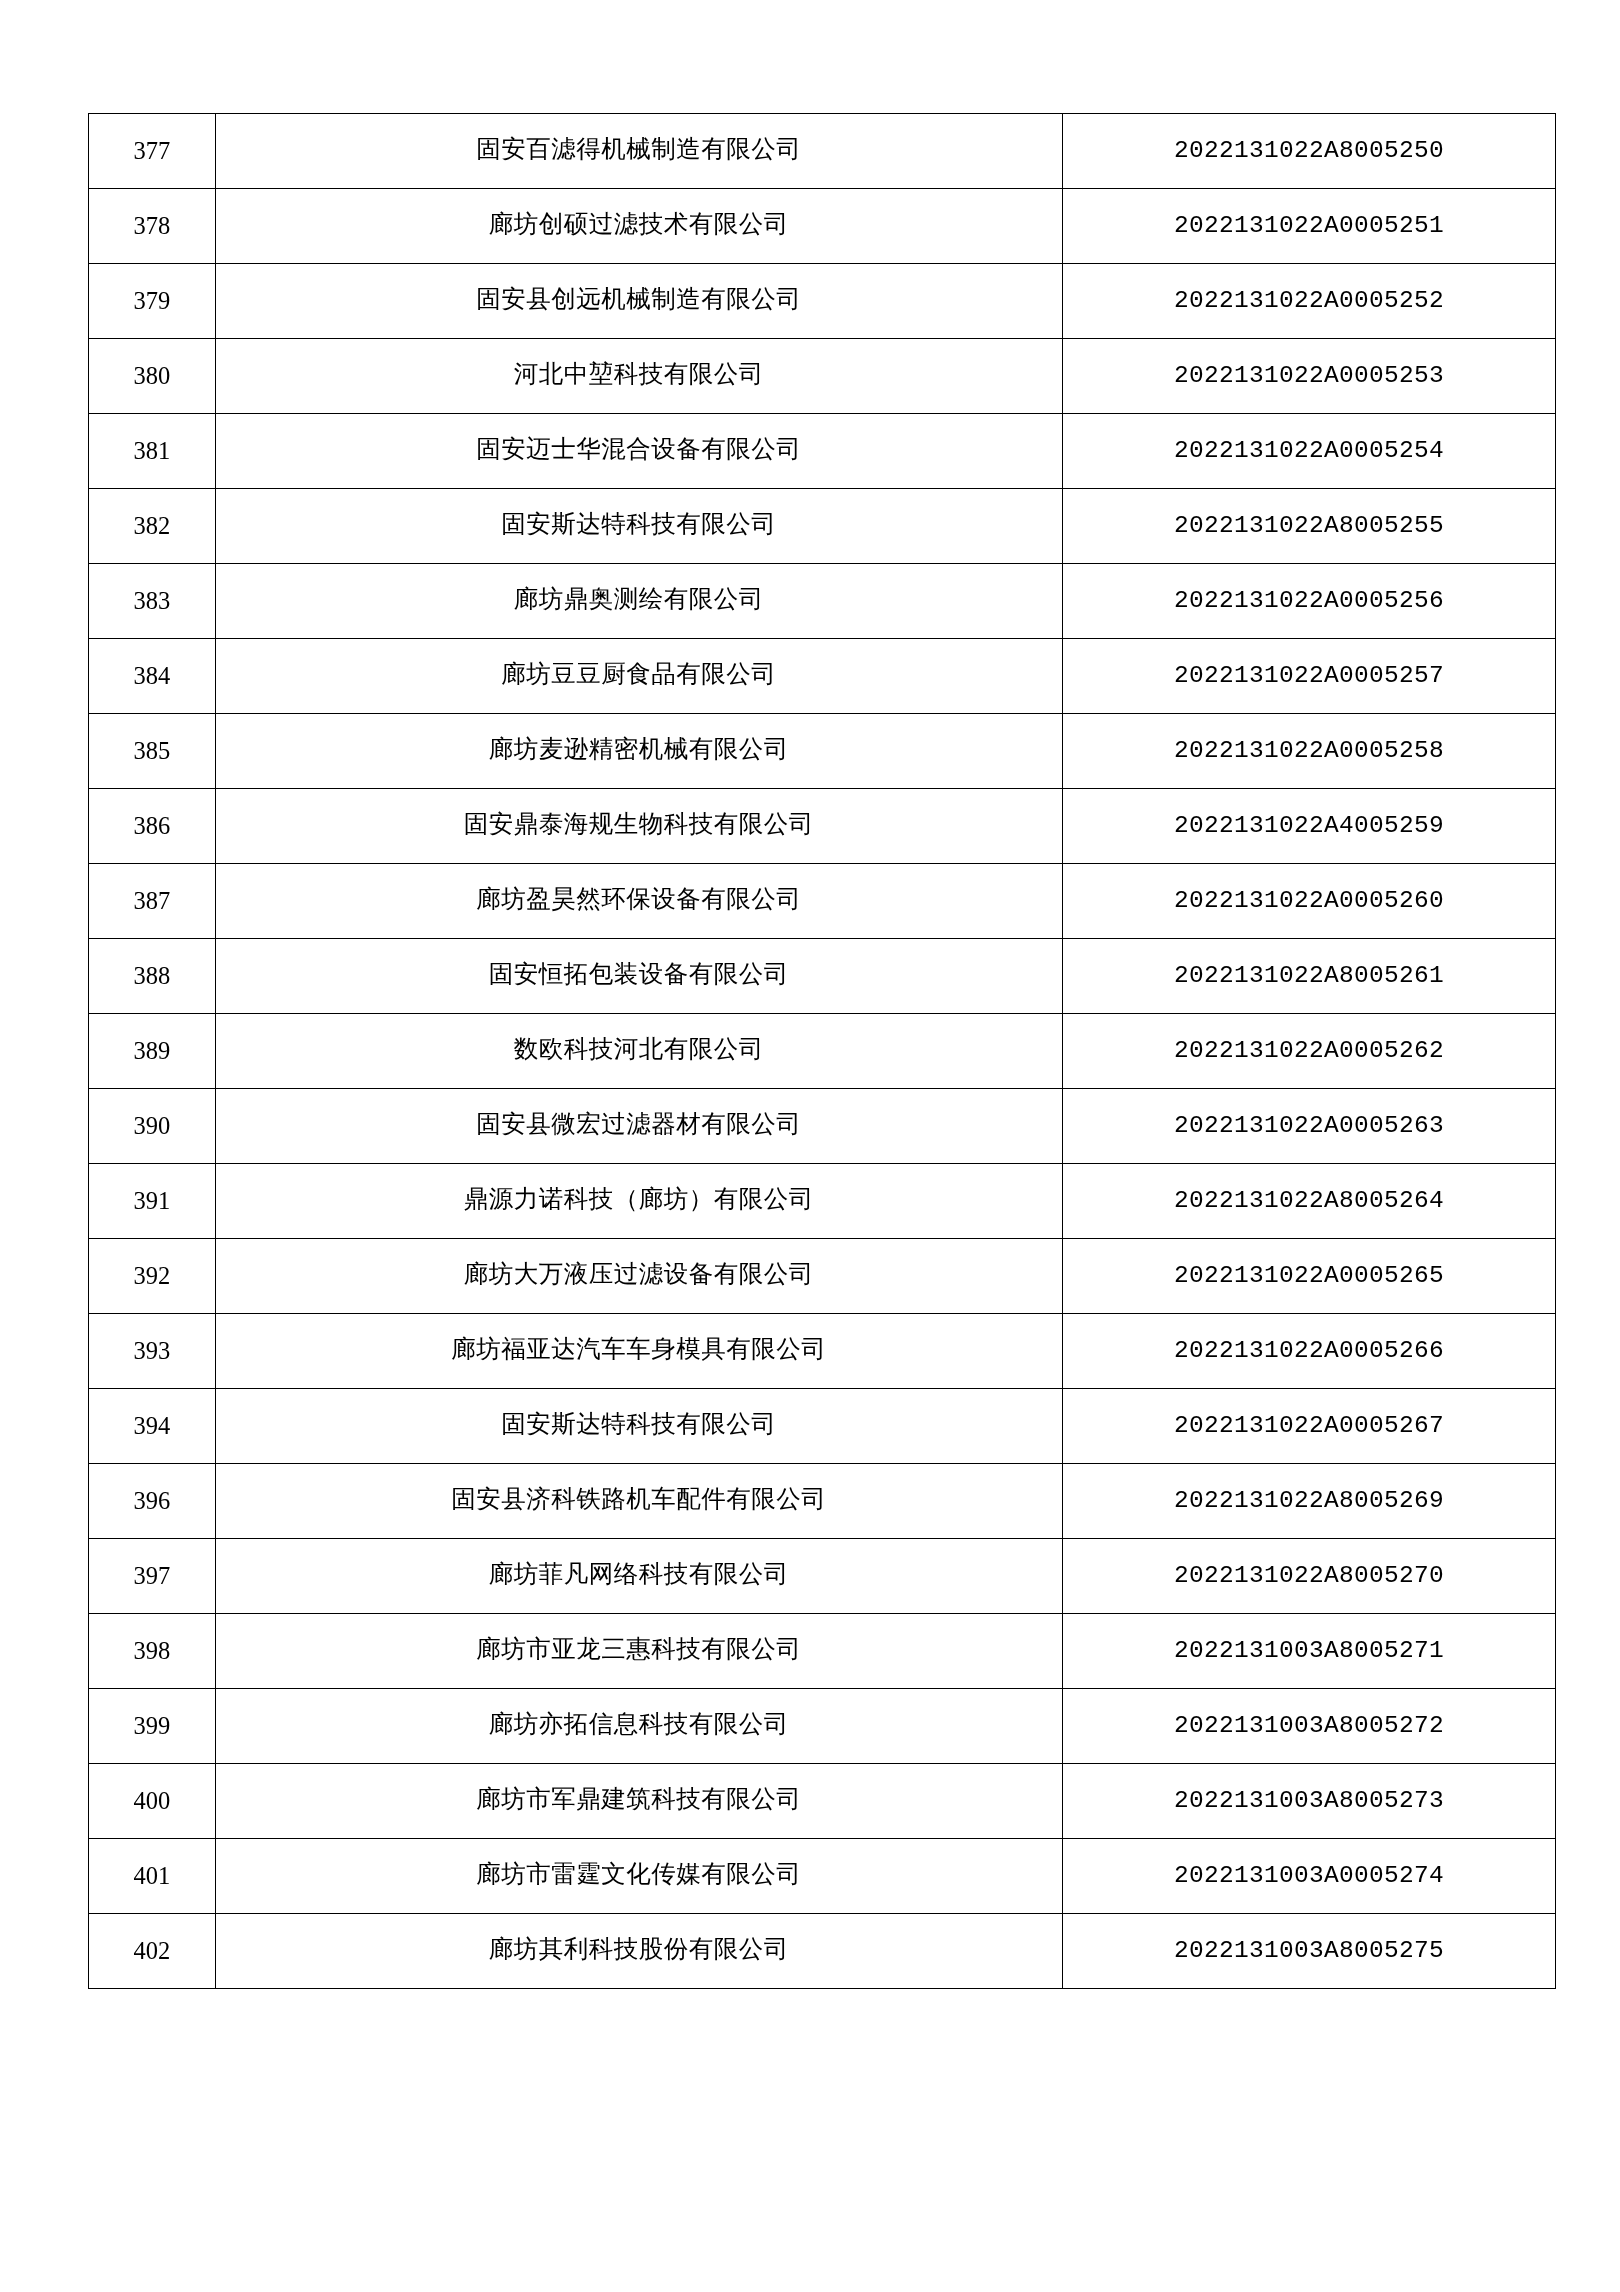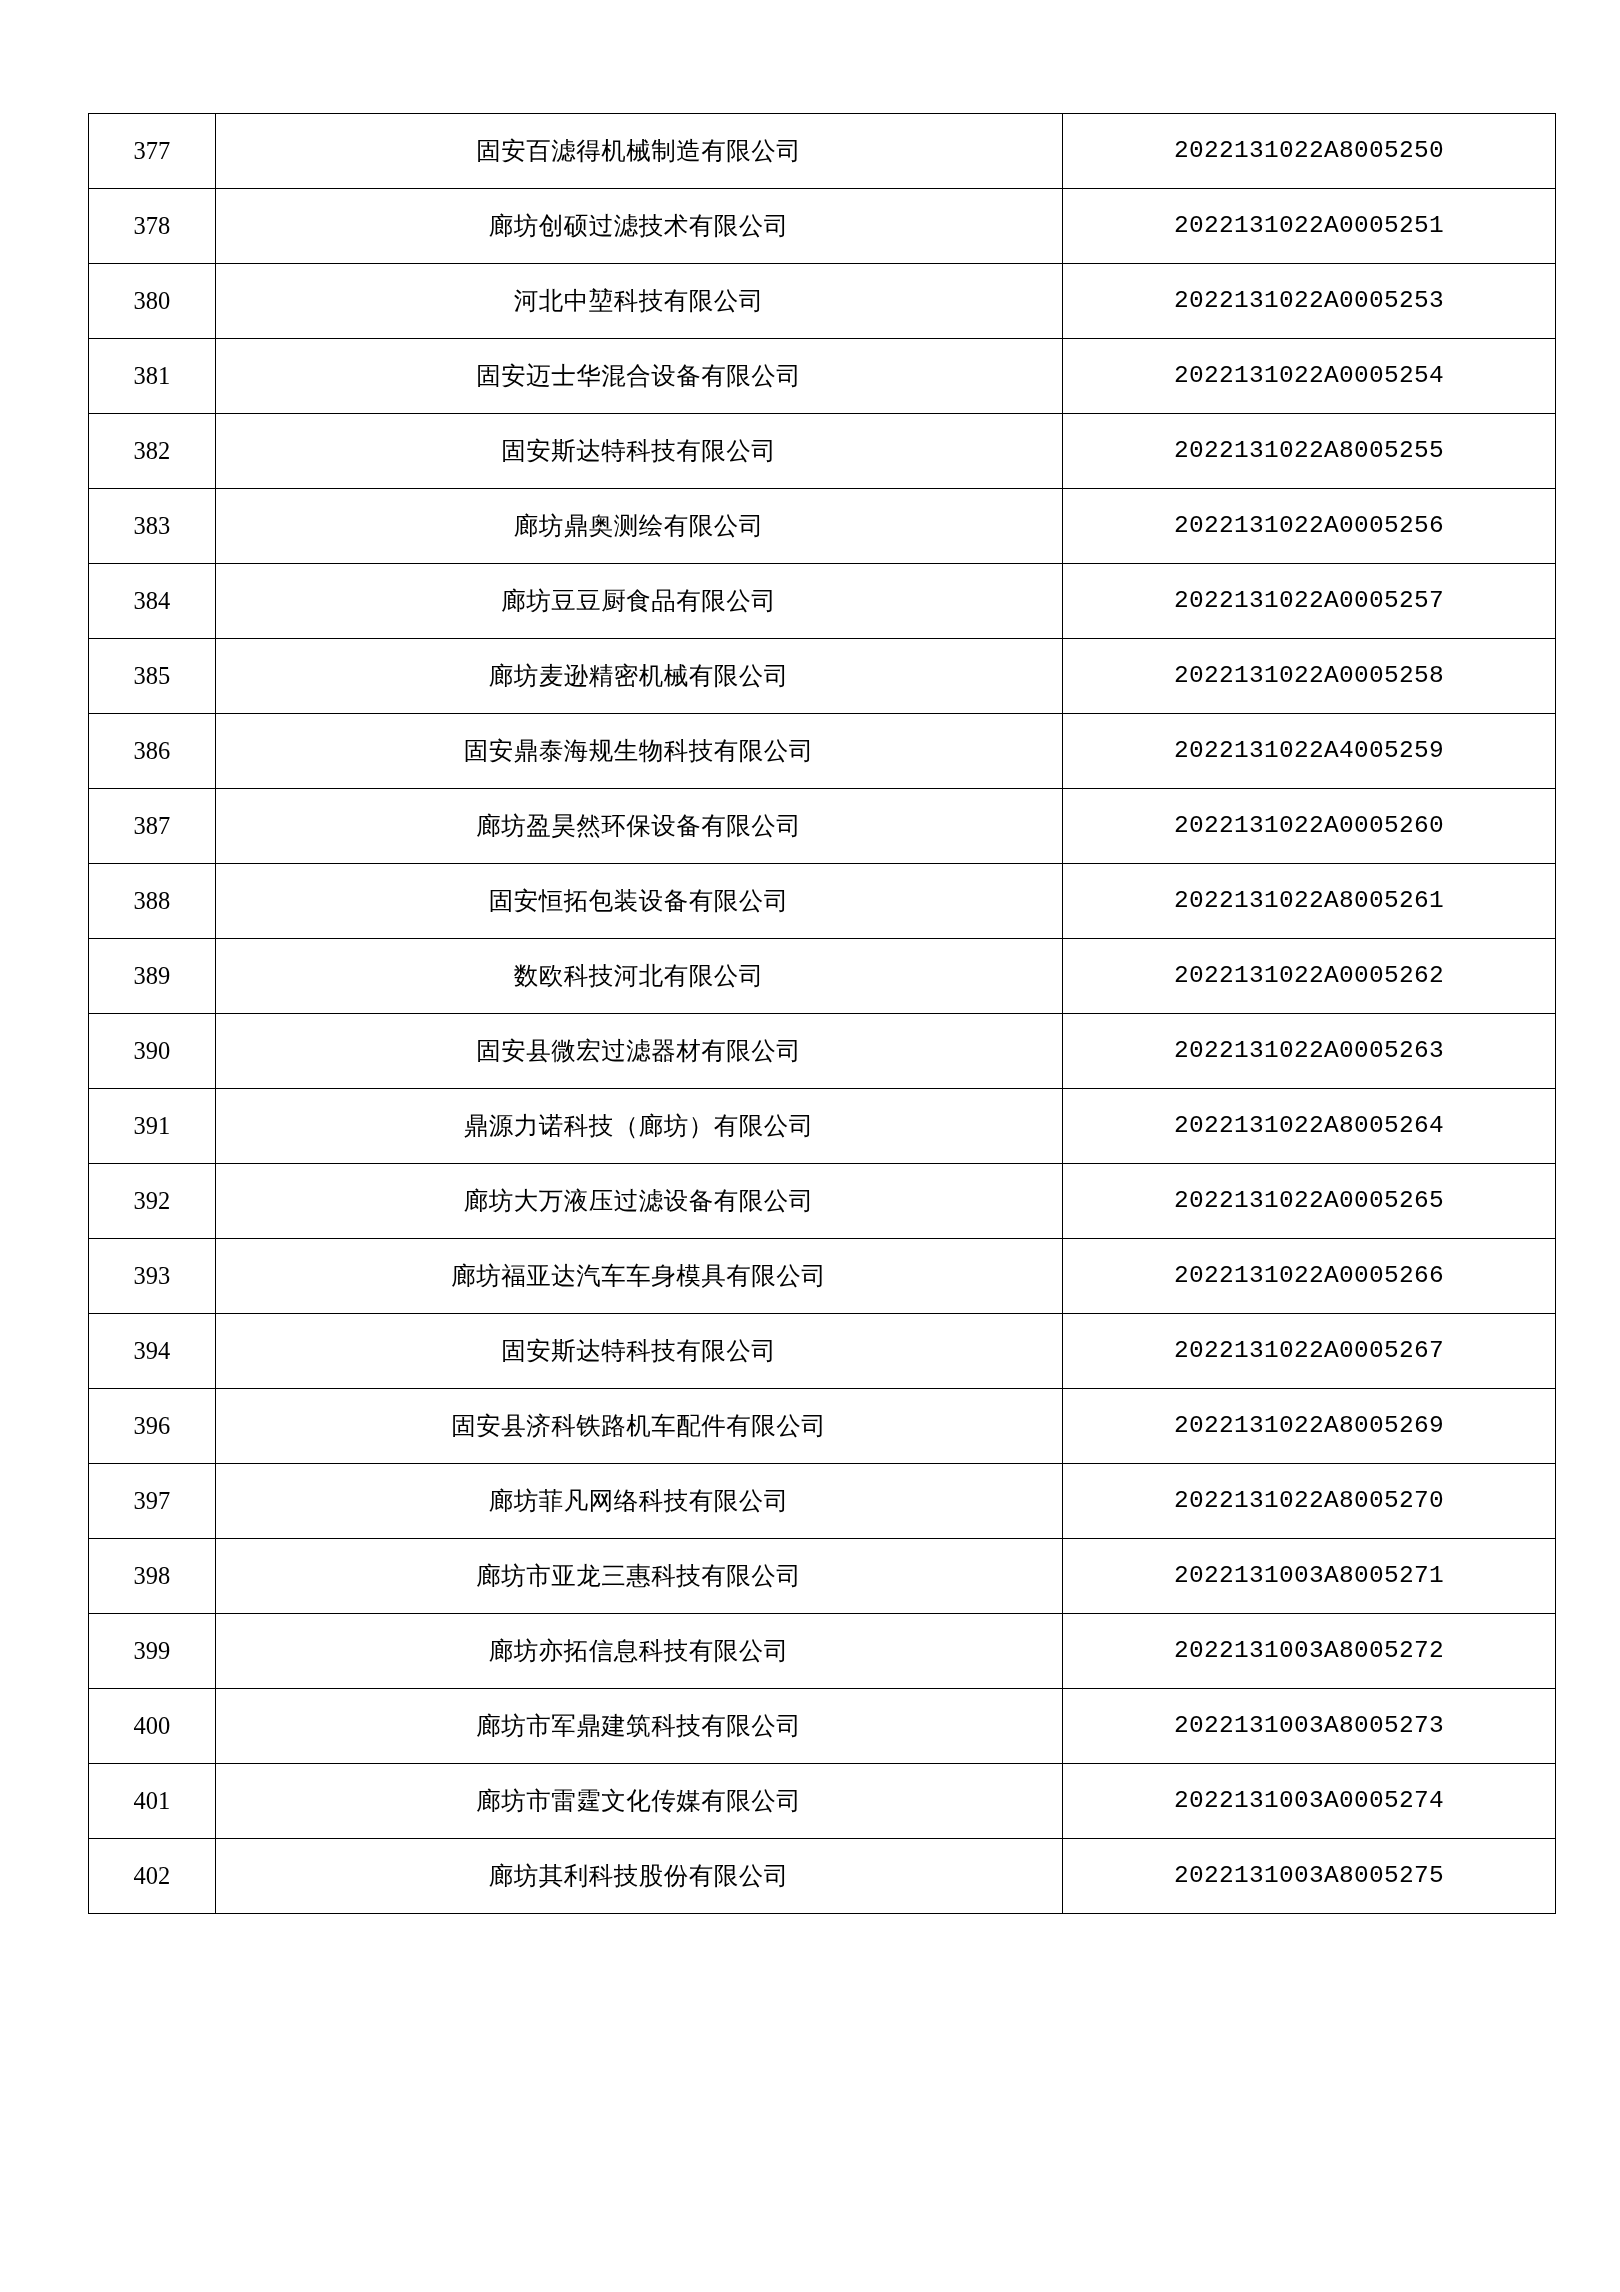--- a/index.html
+++ b/index.html
@@ -34,21 +34,21 @@
     font-size: 24.5px;
     line-height: 1.2;
     padding: 0 3.9px;
   }
   td.col-index {
     width: 118px;
     font-family: "Liberation Serif", "DejaVu Serif", serif;
   }
   td.col-name {
     width: 838px;
-    font-family: Liberation Sans, sans-serif;
+    font-family: Liberation Mono, monospace;
     font-size: 25.5px;
     letter-spacing: 0.5px;
   }
   td.col-code {
     width: 485px;
     font-family: Liberation Mono, monospace;
     font-size: 24.5px;
     letter-spacing: 0.3px;
   }
 </style>
@@ -60,20 +60,25 @@
     <tbody>
         <tr>
           <td class="col-index">377</td>
           <td class="col-name">固安百滤得机械制造有限公司</td>
           <td class="col-code">2022131022A8005250</td>
         </tr>
         <tr>
           <td class="col-index">378</td>
           <td class="col-name">廊坊创硕过滤技术有限公司</td>
           <td class="col-code">2022131022A0005251</td>
+        </tr>
+        <tr>
+          <td class="col-index">379</td>
+          <td class="col-name">固安县创远机械制造有限公司</td>
+          <td class="col-code">2022131022A0005252</td>
         </tr>
         <tr>
           <td class="col-index">380</td>
           <td class="col-name">河北中堃科技有限公司</td>
           <td class="col-code">2022131022A0005253</td>
         </tr>
         <tr>
           <td class="col-index">381</td>
           <td class="col-name">固安迈士华混合设备有限公司</td>
           <td class="col-code">2022131022A0005254</td>

